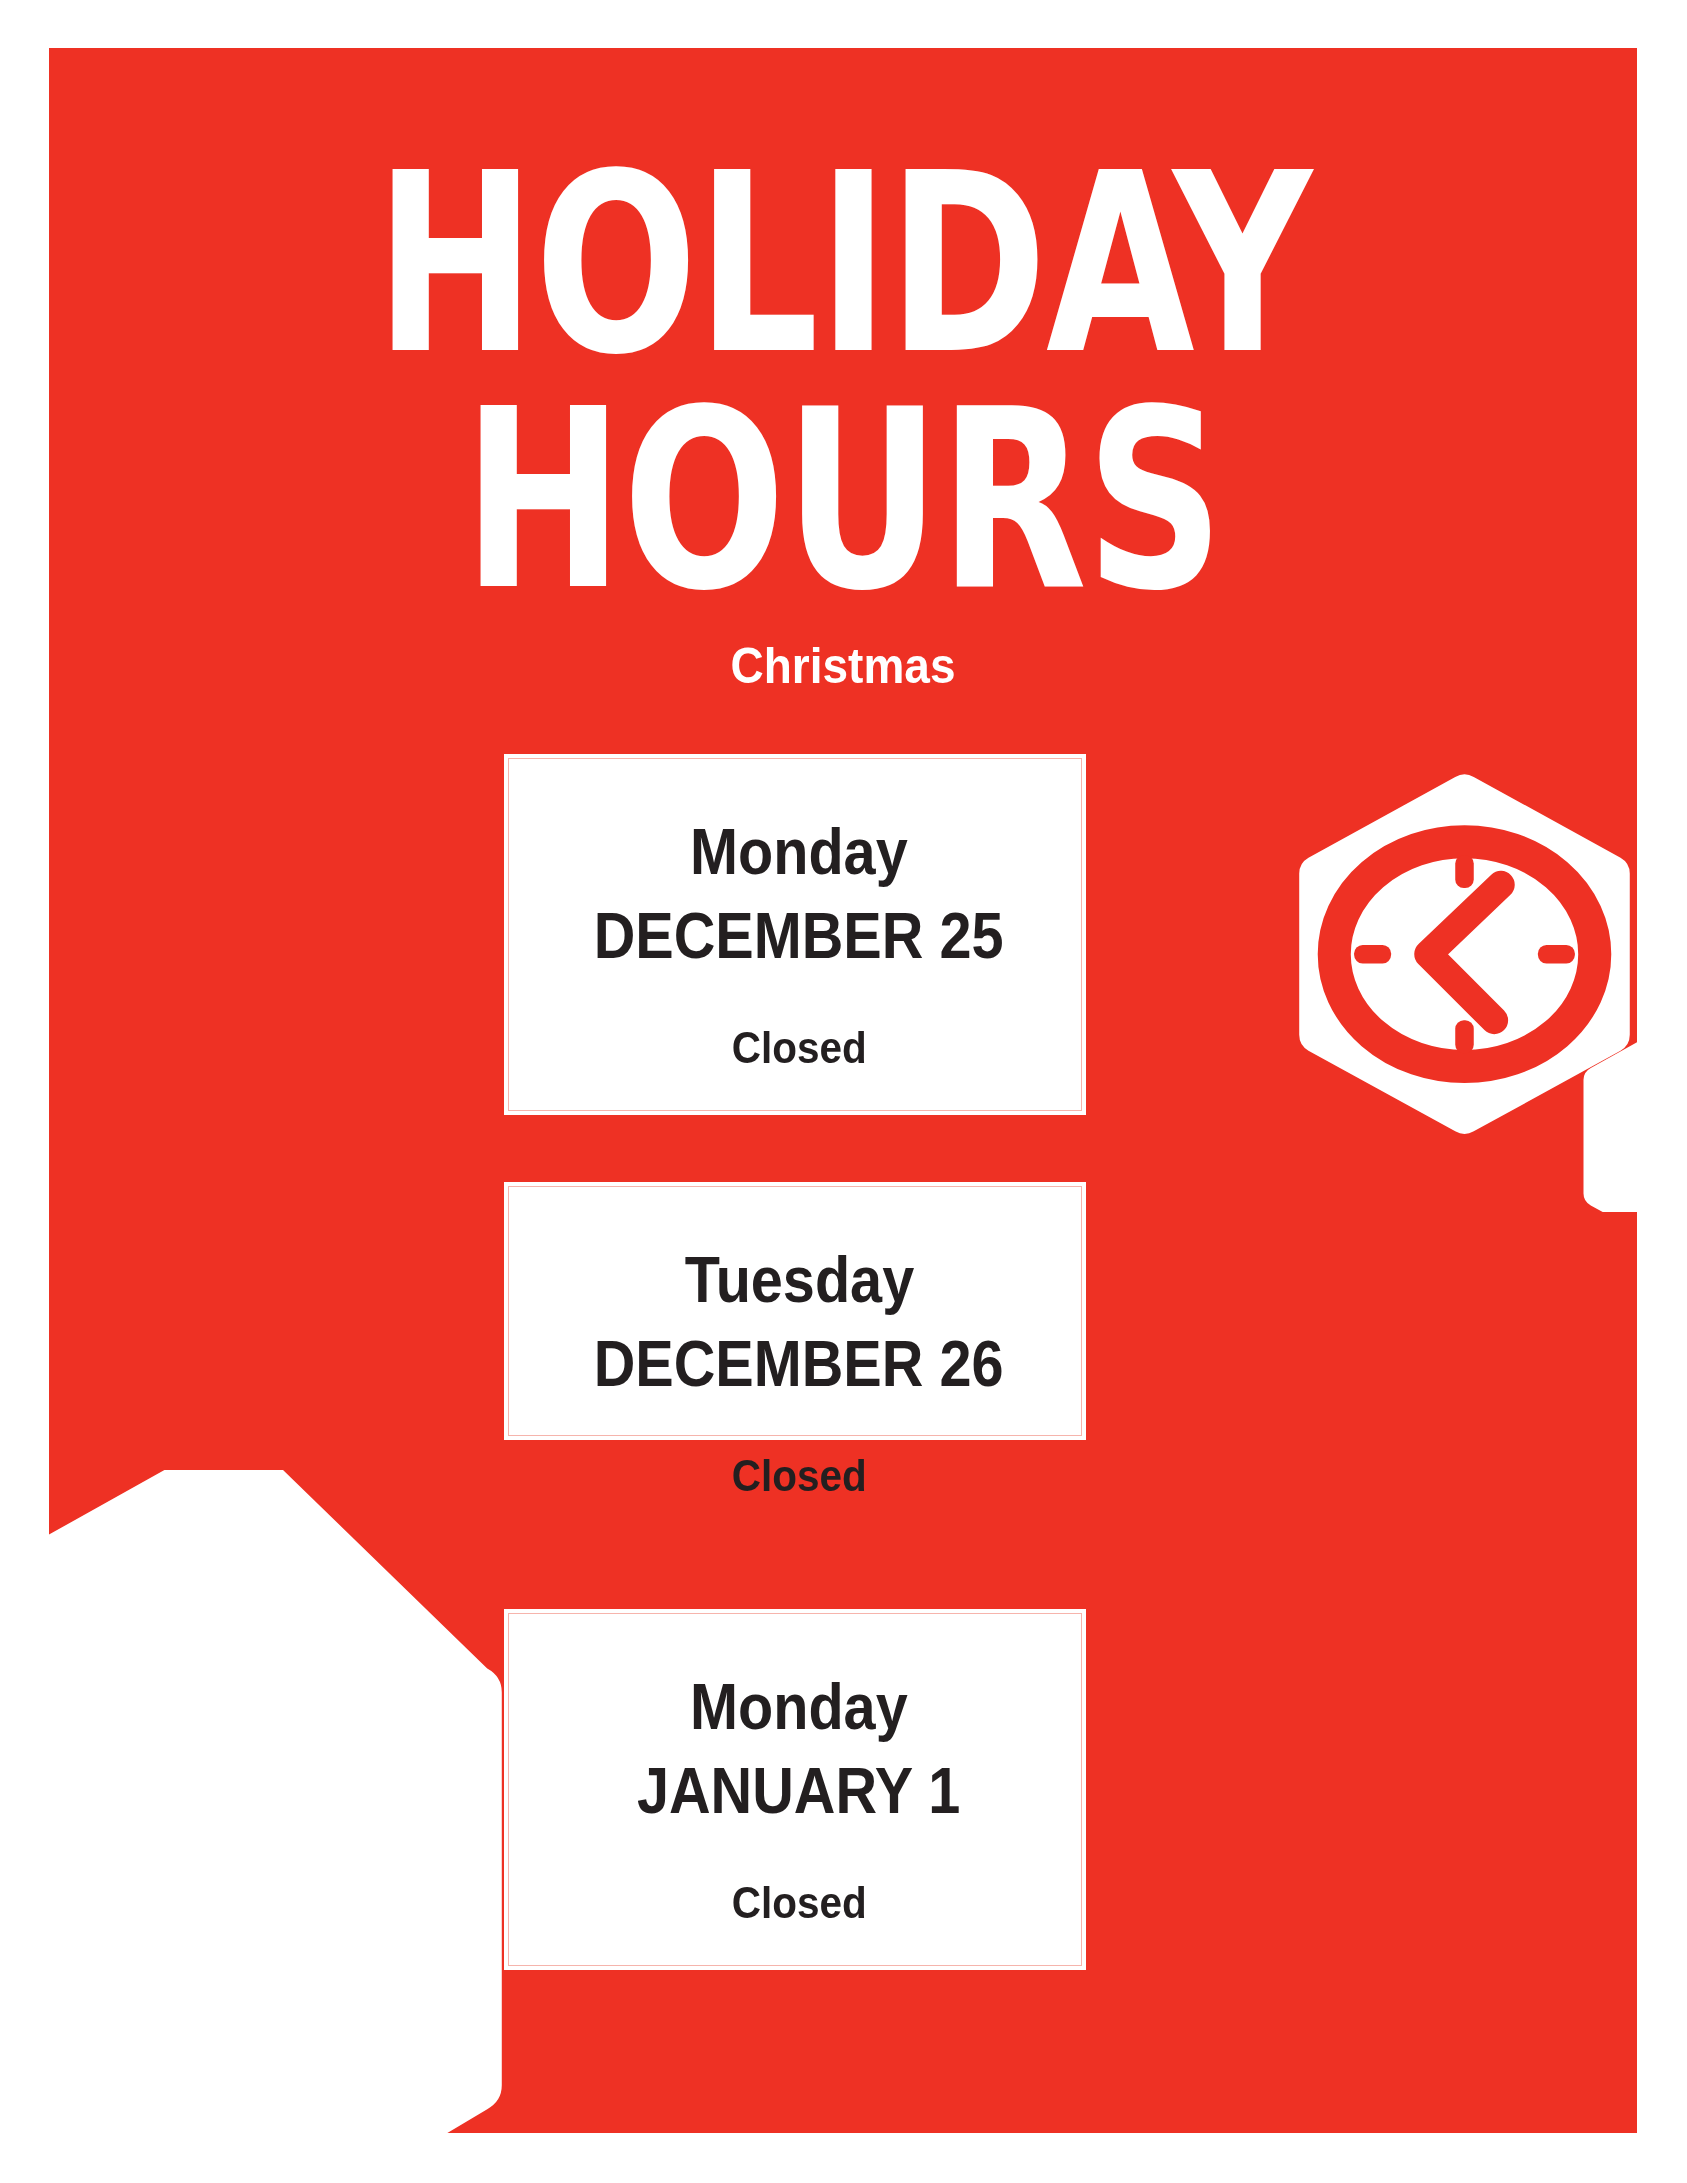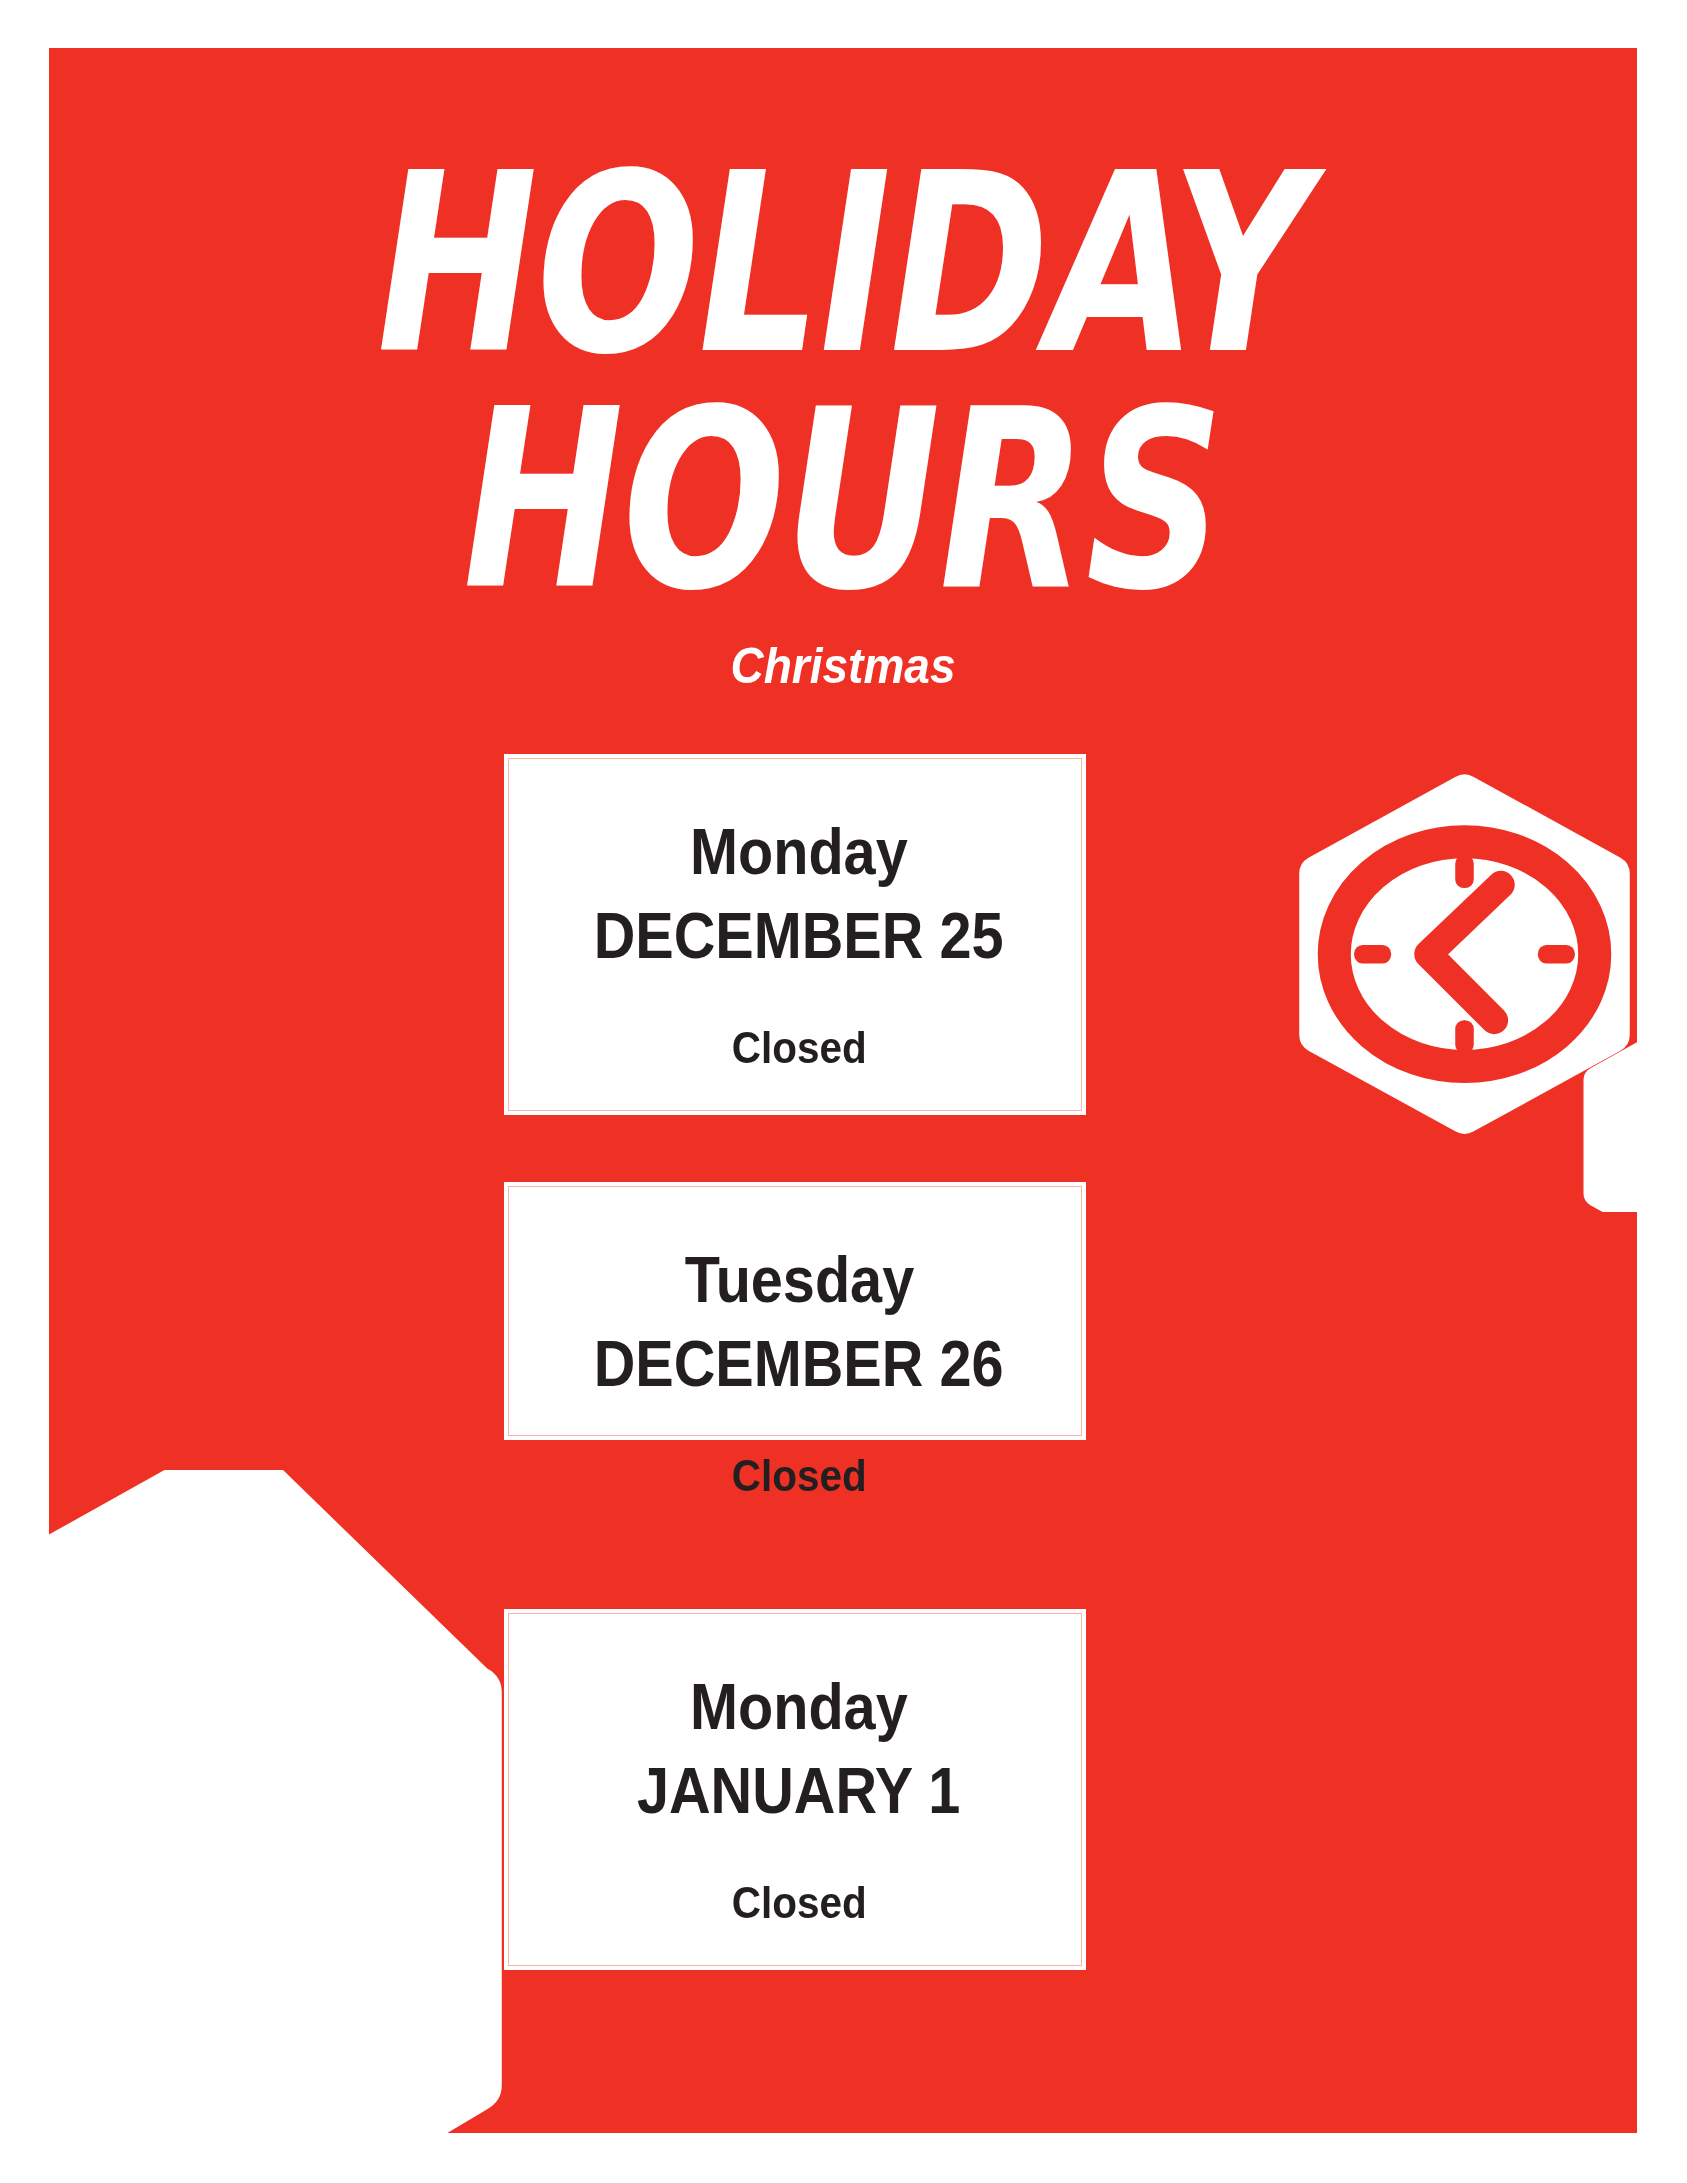--- a/index.html
+++ b/index.html
@@ -2,21 +2,21 @@
 <html style="font-size:10.6px"><head>
 <meta charset="utf-8">
 <style>
   html,body{margin:0;padding:0;background:#ffffff;}
   body{width:1687px;height:2183px;font-family:"Liberation Sans",sans-serif;}
   #poster{position:relative;width:1687px;height:2183px;background:#ffffff;overflow:hidden;}
 
   
   #red-panel{
     position:absolute;left:49px;top:48px;width:1588px;height:2085px;
-    background:#ee3124;overflow:hidden;font-style:italic;
+    background:#ee3124;overflow:hidden;
   }
 
   
   #headline{
     position:absolute;left:0;top:99px;width:1588px;
     text-align:center;
   }
   .headline-line{
     display:block;color:#ffffff;
     font-family:"Liberation Sans Narrow","DejaVu Sans Condensed","Liberation Sans",sans-serif;

